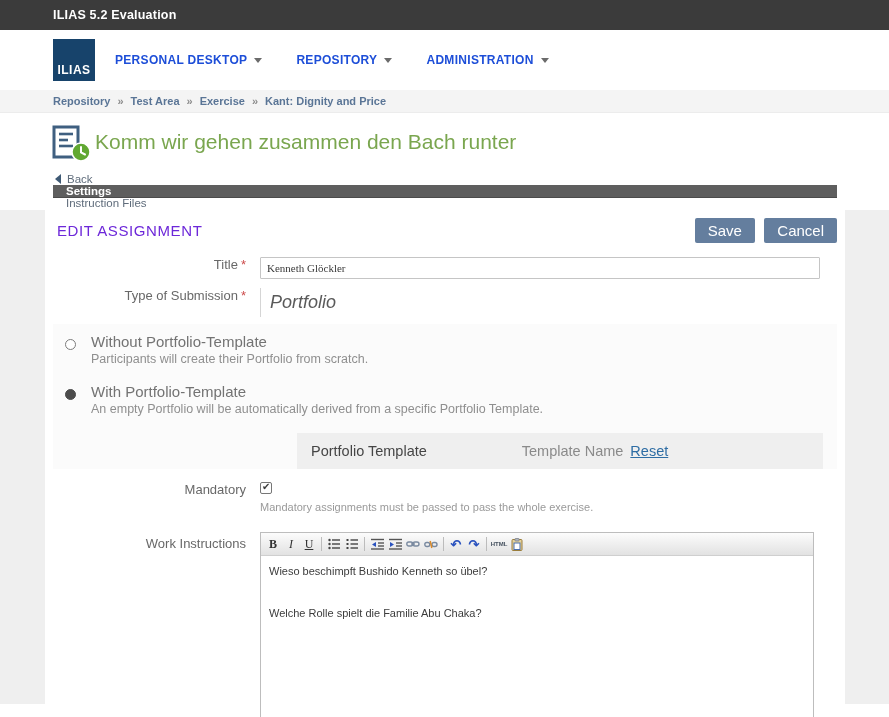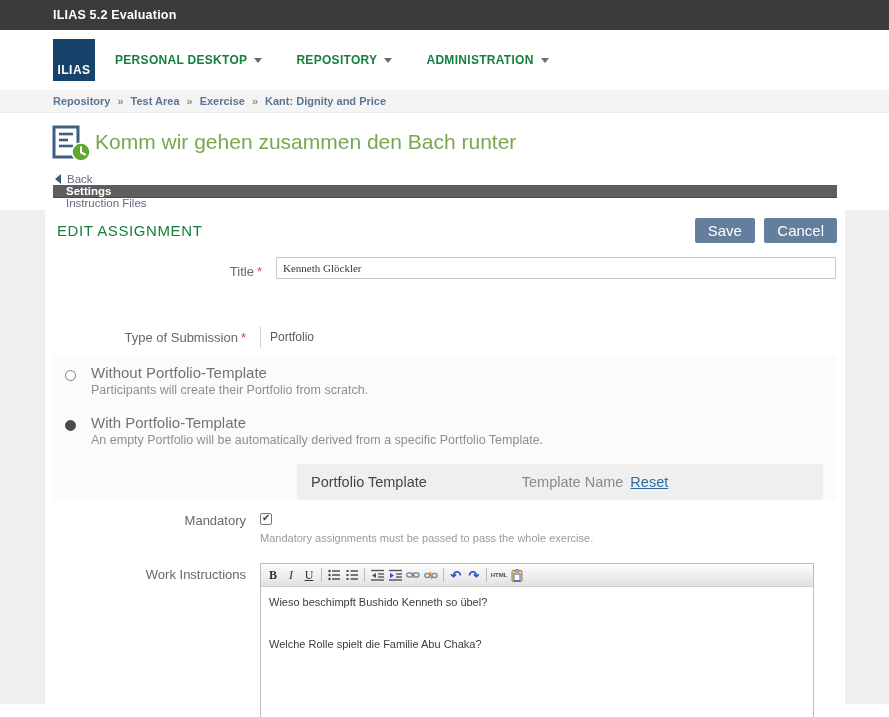--- a/index.html
+++ b/index.html
@@ -11,21 +11,21 @@
   .topbar { position:absolute; top:0; left:0; width:889px; height:30px; background:#3b3b3b;
             display:flex; align-items:center; padding-left:53px; }
   .topbar-title { color:#fff; font-size:12.5px; font-weight:bold; letter-spacing:.2px; }
 
   
   .header { position:absolute; top:30px; left:0; width:889px; height:60px; background:#fff; }
   .logo { position:absolute; left:53px; top:9px; width:42px; height:42px; background:#17436b;
           display:flex; align-items:flex-end; justify-content:center; padding-bottom:4px; cursor:pointer; }
   .logo span { color:#fff; font-size:12px; font-weight:bold; letter-spacing:.5px; }
   .nav { position:absolute; left:115px; top:0; height:60px; display:flex; align-items:center; gap:34px; }
-  .nav-item { display:flex; align-items:center; gap:7px; font-size:12px; color:#15803d;
+  .nav-item { display:flex; align-items:center; gap:7px; font-size:12px; color:#1d4ed8;
               letter-spacing:.3px; cursor:pointer; font-weight:bold; font-weight:600; }
   .caret { width:0; height:0; border-left:4px solid transparent; border-right:4px solid transparent;
            border-top:5px solid #6b6b6b; margin-top:1px; }
 
   
   .breadcrumb { position:absolute; top:90px; left:0; width:889px; height:23px; background:#f4f4f4;
                 border-bottom:1px solid #ececec; display:flex; align-items:center; padding-left:53px;
                 font-size:11px; font-weight:bold; }
   .crumb { color:#5a7596; cursor:pointer; }
   .crumb-sep { color:#8c8c8c; margin:0 7px; }
@@ -42,36 +42,36 @@
   .tab-back { gap:6px; padding-left:2px; }
   .chev-left { width:0; height:0; border-top:5px solid transparent; border-bottom:5px solid transparent;
                border-right:6px solid #3f5a75; }
   .tab.active { background:#5e5e5e; color:#fff; font-weight:bold; }
 
   
   .content-bg { position:absolute; top:210px; left:0; width:889px; height:494px; background:#efefef; }
   .panel { position:absolute; top:210px; left:45px; width:800px; height:507px; background:#fff; overflow:hidden; }
 
   .panel-head { height:40px; display:flex; align-items:center; justify-content:space-between; padding:0 8px 0 12px; }
-  .panel-title { font-size:15px; color:#15803d; font-weight:400; letter-spacing:.6px; }
+  .panel-title { font-size:15px; color:#6d28d9; font-weight:400; letter-spacing:.6px; }
   .btn { background:#647e9e; color:#fff; border:none; font-size:15px; padding:4px 13px; border-radius:2px;
          cursor:pointer; font-family:"Liberation Sans", sans-serif; }
   .btn + .btn { margin-left:5px; }
 
   
   .row { display:flex; }
   .lbl { width:215px; text-align:right; padding-right:14px; font-size:13px; color:#686868; flex:none; }
   .req { color:#cc4b4b; margin-left:3px; }
 
-  .row-title { padding:7px 0 6px; align-items:flex-end;margin-left:16px; }
+  .row-title { padding:7px 0 6px; align-items:flex-start; }
   .input-title { width:560px; height:22px; border:1px solid #c5c5c5; border-radius:1px; font-size:11px;
                  padding:0 6px; color:#3a3a3a; font-family:Liberation Serif, serif; }
 
-  .row-type { padding:3px 0 5px; align-items:center;margin-top:38px; }
-  .type-value { border-left:1px solid #d5d5d5; padding:4px 0 4px 9px; font-size:12px; color:#5a5a5a; }
+  .row-type { padding:3px 0 5px; align-items:flex-start; }
+  .type-value { border-left:1px solid #d5d5d5; padding:4px 0 4px 9px; font-size:18px; color:#5a5a5a;font-style:italic; }
 
   .template-block { margin:2px 8px 0; background:#fbfbfb; padding-top:9px; }
   .template-block .lbl { width:207px; }
   .opts { flex:1; padding-left:12px; }
   .opt { display:flex; gap:15px; margin-bottom:17px; }
   .radio { width:11px; height:11px; border:1px solid #7c7c7c; border-radius:50%; margin-top:6px;
            flex:none; cursor:pointer; background:#fff; }
   .radio.sel { background:#4c4c4c; border-color:#4c4c4c; }
   .opt-label { font-size:15px; color:#737373; }
   .opt-desc { font-size:12.5px; color:#8f8f8f; margin-top:2px; }

